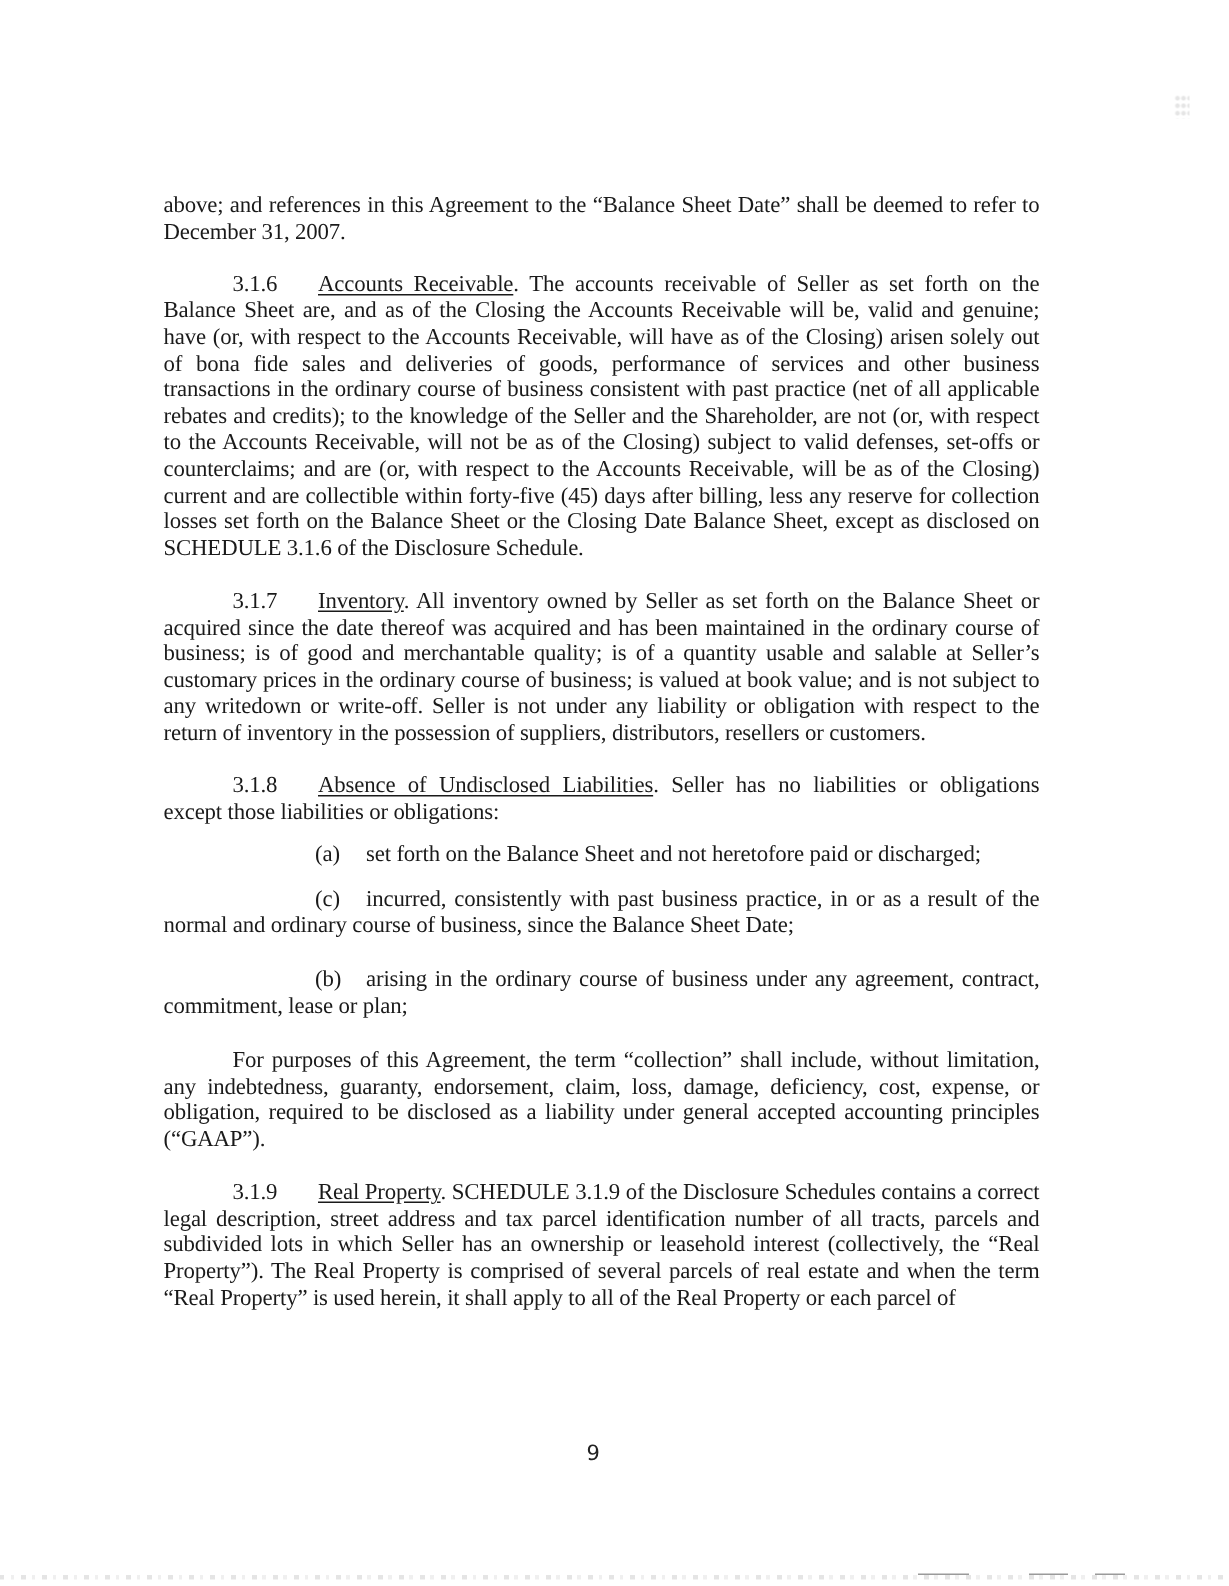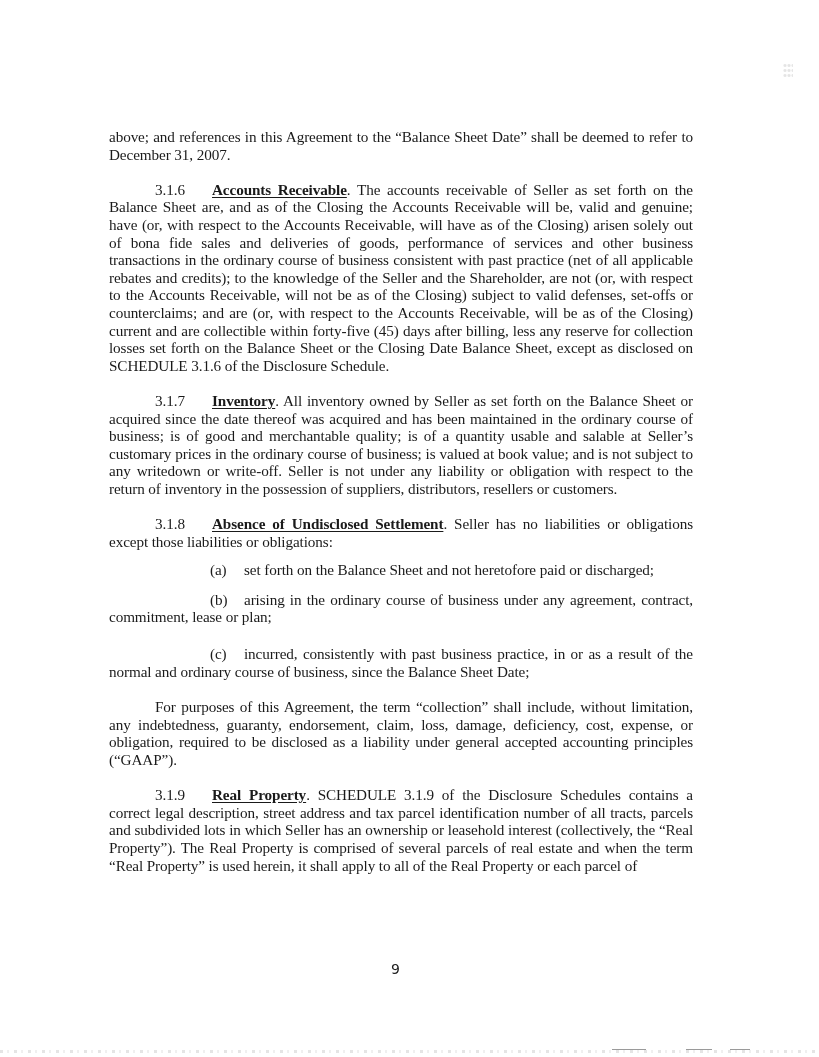--- a/index.html
+++ b/index.html
@@ -39,21 +39,20 @@
       text-indent: 46px;
     }
     .sec-num {
       display: inline-block;
       width: 57px;
       text-indent: 0;
     }
     .sec-title {
       text-decoration: underline;
       text-underline-offset: 2px;
-      font-weight: bold;
     }
     .list-item {
       margin: 0 0 17.6px 0;
       text-align: justify;
       text-align-last: left;
       text-indent: 101px;
     }
     .list-item .marker {
       display: inline-block;
       width: 34px;
@@ -100,27 +99,27 @@
   <div class="corner-noise"></div>
 
   <div class="column">
 
     <p class="para">above; and references in this Agreement to the “Balance Sheet Date” shall be deemed to refer to December 31, 2007.</p>
 
     <p class="para indent"><span class="sec-num">3.1.6</span><span class="sec-title">Accounts Receivable</span><span>.  The accounts receivable of Seller as set forth on the Balance Sheet are, and as of the Closing the Accounts Receivable will be, valid and genuine; have (or, with respect to the Accounts Receivable, will have as of the Closing) arisen solely out of bona fide sales and deliveries of goods, performance of services and other business transactions in the ordinary course of business consistent with past practice (net of all applicable rebates and credits); to the knowledge of the Seller and the Shareholder, are not (or, with respect to the Accounts Receivable, will not be as of the Closing) subject to valid defenses, set-offs or counterclaims; and are (or, with respect to the Accounts Receivable, will be as of the Closing) current and are collectible within forty-five (45) days after billing, less any reserve for collection losses set forth on the Balance Sheet or the Closing Date Balance Sheet, except as disclosed on SCHEDULE 3.1.6 of the Disclosure Schedule.</span></p>
 
     <p class="para indent"><span class="sec-num">3.1.7</span><span class="sec-title">Inventory</span><span>.  All inventory owned by Seller as set forth on the Balance Sheet or acquired since the date thereof was acquired and has been maintained in the ordinary course of business; is of good and merchantable quality; is of a quantity usable and salable at Seller’s customary prices in the ordinary course of business; is valued at book value; and is not subject to any writedown or write-off.  Seller is not under any liability or obligation with respect to the return of inventory in the possession of suppliers, distributors, resellers or customers.</span></p>
 
-    <p class="para indent" style="margin-bottom:11px"><span class="sec-num">3.1.8</span><span class="sec-title">Absence of Undisclosed Settlement</span><span>.  Seller has no liabilities or obligations except those liabilities or obligations:</span></p>
+    <p class="para indent" style="margin-bottom:11px"><span class="sec-num">3.1.8</span><span class="sec-title">Absence of Undisclosed Liabilities</span><span>.  Seller has no liabilities or obligations except those liabilities or obligations:</span></p>
 
     <p class="list-item single-line" style="margin-bottom:12px"><span class="marker">(a)</span><span>set forth on the Balance Sheet and not heretofore paid or discharged;</span></p>
 
+    <p class="list-item" style="margin-bottom:18px"><span class="marker">(c)</span><span>incurred, consistently with past business practice, in or as a result of the normal and ordinary course of business, since the Balance Sheet Date;</span></p>
+
     <p class="list-item" style="margin-bottom:19px"><span class="marker">(b)</span><span>arising in the ordinary course of business under any agreement, contract, commitment, lease or plan;</span></p>
-
-    <p class="list-item" style="margin-bottom:18px"><span class="marker">(c)</span><span>incurred, consistently with past business practice, in or as a result of the normal and ordinary course of business, since the Balance Sheet Date;</span></p>
 
 
 
     <p class="para indent">For purposes of this Agreement, the term “collection” shall include, without limitation, any indebtedness, guaranty, endorsement, claim, loss, damage, deficiency, cost, expense, or obligation, required to be disclosed as a liability under general accepted accounting principles (“GAAP”).</p>
 
     <p class="para indent"><span class="sec-num">3.1.9</span><span class="sec-title">Real Property</span><span>.  SCHEDULE 3.1.9 of the Disclosure Schedules contains a correct legal description, street address and tax parcel identification number of all tracts, parcels and subdivided lots in which Seller has an ownership or leasehold interest (collectively, the “Real Property”).  The Real Property is comprised of several parcels of real estate and when the term “Real Property” is used herein, it shall apply to all of the Real Property or each parcel of</span></p>
 
   </div>
 
   <div class="page-number">9</div>

